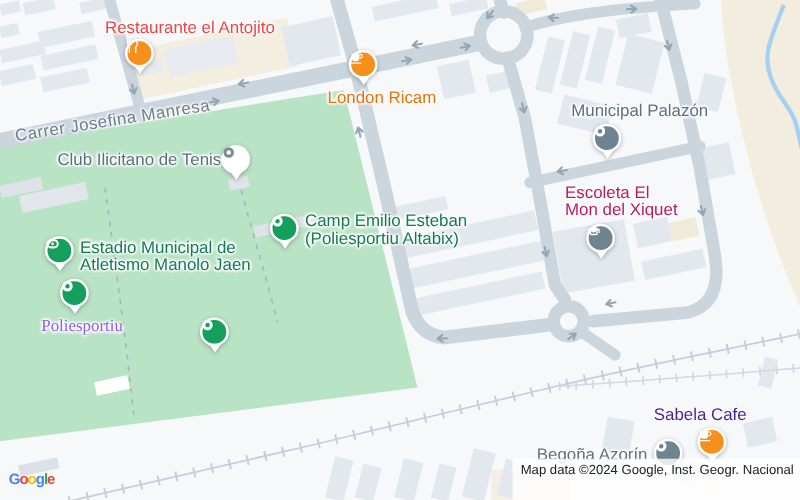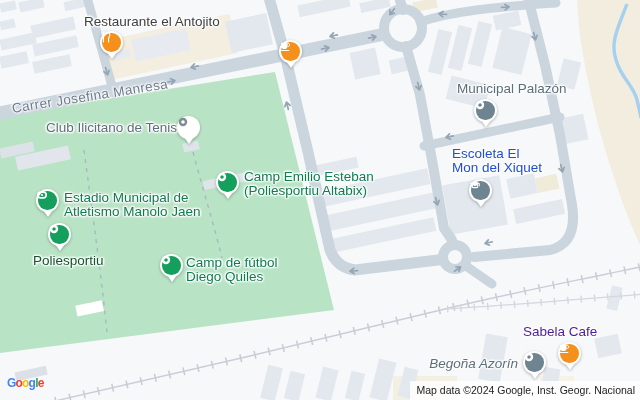--- a/index.html
+++ b/index.html
@@ -25,21 +25,21 @@
   
   .street-label{position:absolute;left:12px;top:101px;font-size:13.5px;letter-spacing:.4px;color:#6d7d89;
     transform:rotate(-9deg);transform-origin:0 50%;white-space:nowrap;
     text-shadow:0 0 2px #fff,0 0 3px #fff,1px 1px 2px #fff,-1px -1px 2px #fff;}
 
   
   .glogo{position:absolute;left:7px;top:376px;font-size:12px;font-weight:700;letter-spacing:-.8px;cursor:pointer;}
 
   
   .attribution{position:absolute;right:0;bottom:0;font-size:10.5px;color:#202124;
-    background:rgba(255,255,255,.82);padding:3px 5px 4px 7px;white-space:nowrap;}
+    background:rgba(255,255,255,.82);padding:3px 5px 18px 7px;white-space:nowrap;}
 </style>
 </head>
 <body>
 
 <div class="stage">
 
   <svg width="640" height="400" viewBox="0 0 640 400">
     <defs>
       <path id="arr" d="M-5.5,0 H0 M-2,-2.7 L2,0 L-2,2.7" fill="none" stroke="#94a5b4" stroke-width="1.7" stroke-linecap="round" stroke-linejoin="round"></path>
     </defs>
@@ -313,52 +313,49 @@
       <span>
             <svg width="12" height="12" viewBox="0 0 12 12">
         <circle cx="6" cy="6" r="3" fill="none" stroke="#fff" stroke-width="2.4"></circle>
       </svg>
           </span>
     </div>
       </div>
       <div class="tail"></div>
   </div>
 
-  <div class="poi-label" style="left: 84px; top: 15px; color: #404040;">Restaurante el Antojito</div>
-
+  <div class="poi-label" style="left: 84px; top: 15px; color: #ef4444;">Restaurante el Antojito</div>
+
+  <div class="poi-label" style="left: 262px; top: 71px; color: rgb(232, 113, 10);">London Ricam</div>
 
   <div class="poi-label" style="left: 457px; top: 82px; color: rgb(93, 111, 123);">Municipal Palazón</div>
 
   <div class="poi-label right-align" style="right: 463px; top: 121px; color: rgb(93, 111, 123);">Club Ilicitano de Tenis</div>
 
   <div class="poi-label" style="left: 244px; top: 170px; color: rgb(15, 124, 79);">
     <div>Camp Emilio Esteban</div>
     <div>(Poliesportiu Altabix)</div>
   </div>
 
   <div class="poi-label" style="left: 64px; top: 191px; color: rgb(15, 124, 79);">
     <div>Estadio Municipal de</div>
     <div>Atletismo Manolo Jaen</div>
   </div>
 
-  <div class="poi-label" style="left: 452px; top: 147px; color: #1d4ed8;">
+  <div class="poi-label" style="left: 452px; top: 147px; color: #be185d;">
     <div>Escoleta El</div>
     <div>Mon del Xiquet</div>
   </div>
 
-  <div class="poi-label" style="left: 33px; top: 254px; color: #14532d;">
+  <div class="poi-label" style="left: 33px; top: 254px; color: #8b5cf6; font-family: Liberation Serif, serif;">
     <div>Poliesportiu</div>
   </div>
 
-  <div class="poi-label" style="left: 186px; top: 256px; color: rgb(15, 124, 79);">
-    <div>Camp de fútbol</div>
-    <div>Diego Quiles</div>
-  </div>
 
   <div class="poi-label" style="left: 523px; top: 325px; color: #4c1d95;">Sabela Cafe</div>
 
-  <div class="poi-label right-align" style="right: 122px; top: 357px; color: rgb(93, 111, 123); font-style: italic;">Begoña Azorín</div>
+  <div class="poi-label right-align" style="right: 122px; top: 357px; color: rgb(93, 111, 123);">Begoña Azorín</div>
 
   <div class="glogo"><span style="color: rgb(66, 133, 244);">G</span><span style="color: rgb(234, 67, 53);">o</span><span style="color: rgb(251, 188, 5);">o</span><span style="color: rgb(66, 133, 244);">g</span><span style="color: rgb(52, 168, 83);">l</span><span style="color: rgb(234, 67, 53);">e</span></div>
 
   <div class="attribution">Map data ©2024 Google, Inst. Geogr. Nacional</div>
 
 </div>
 
 </body></html>

